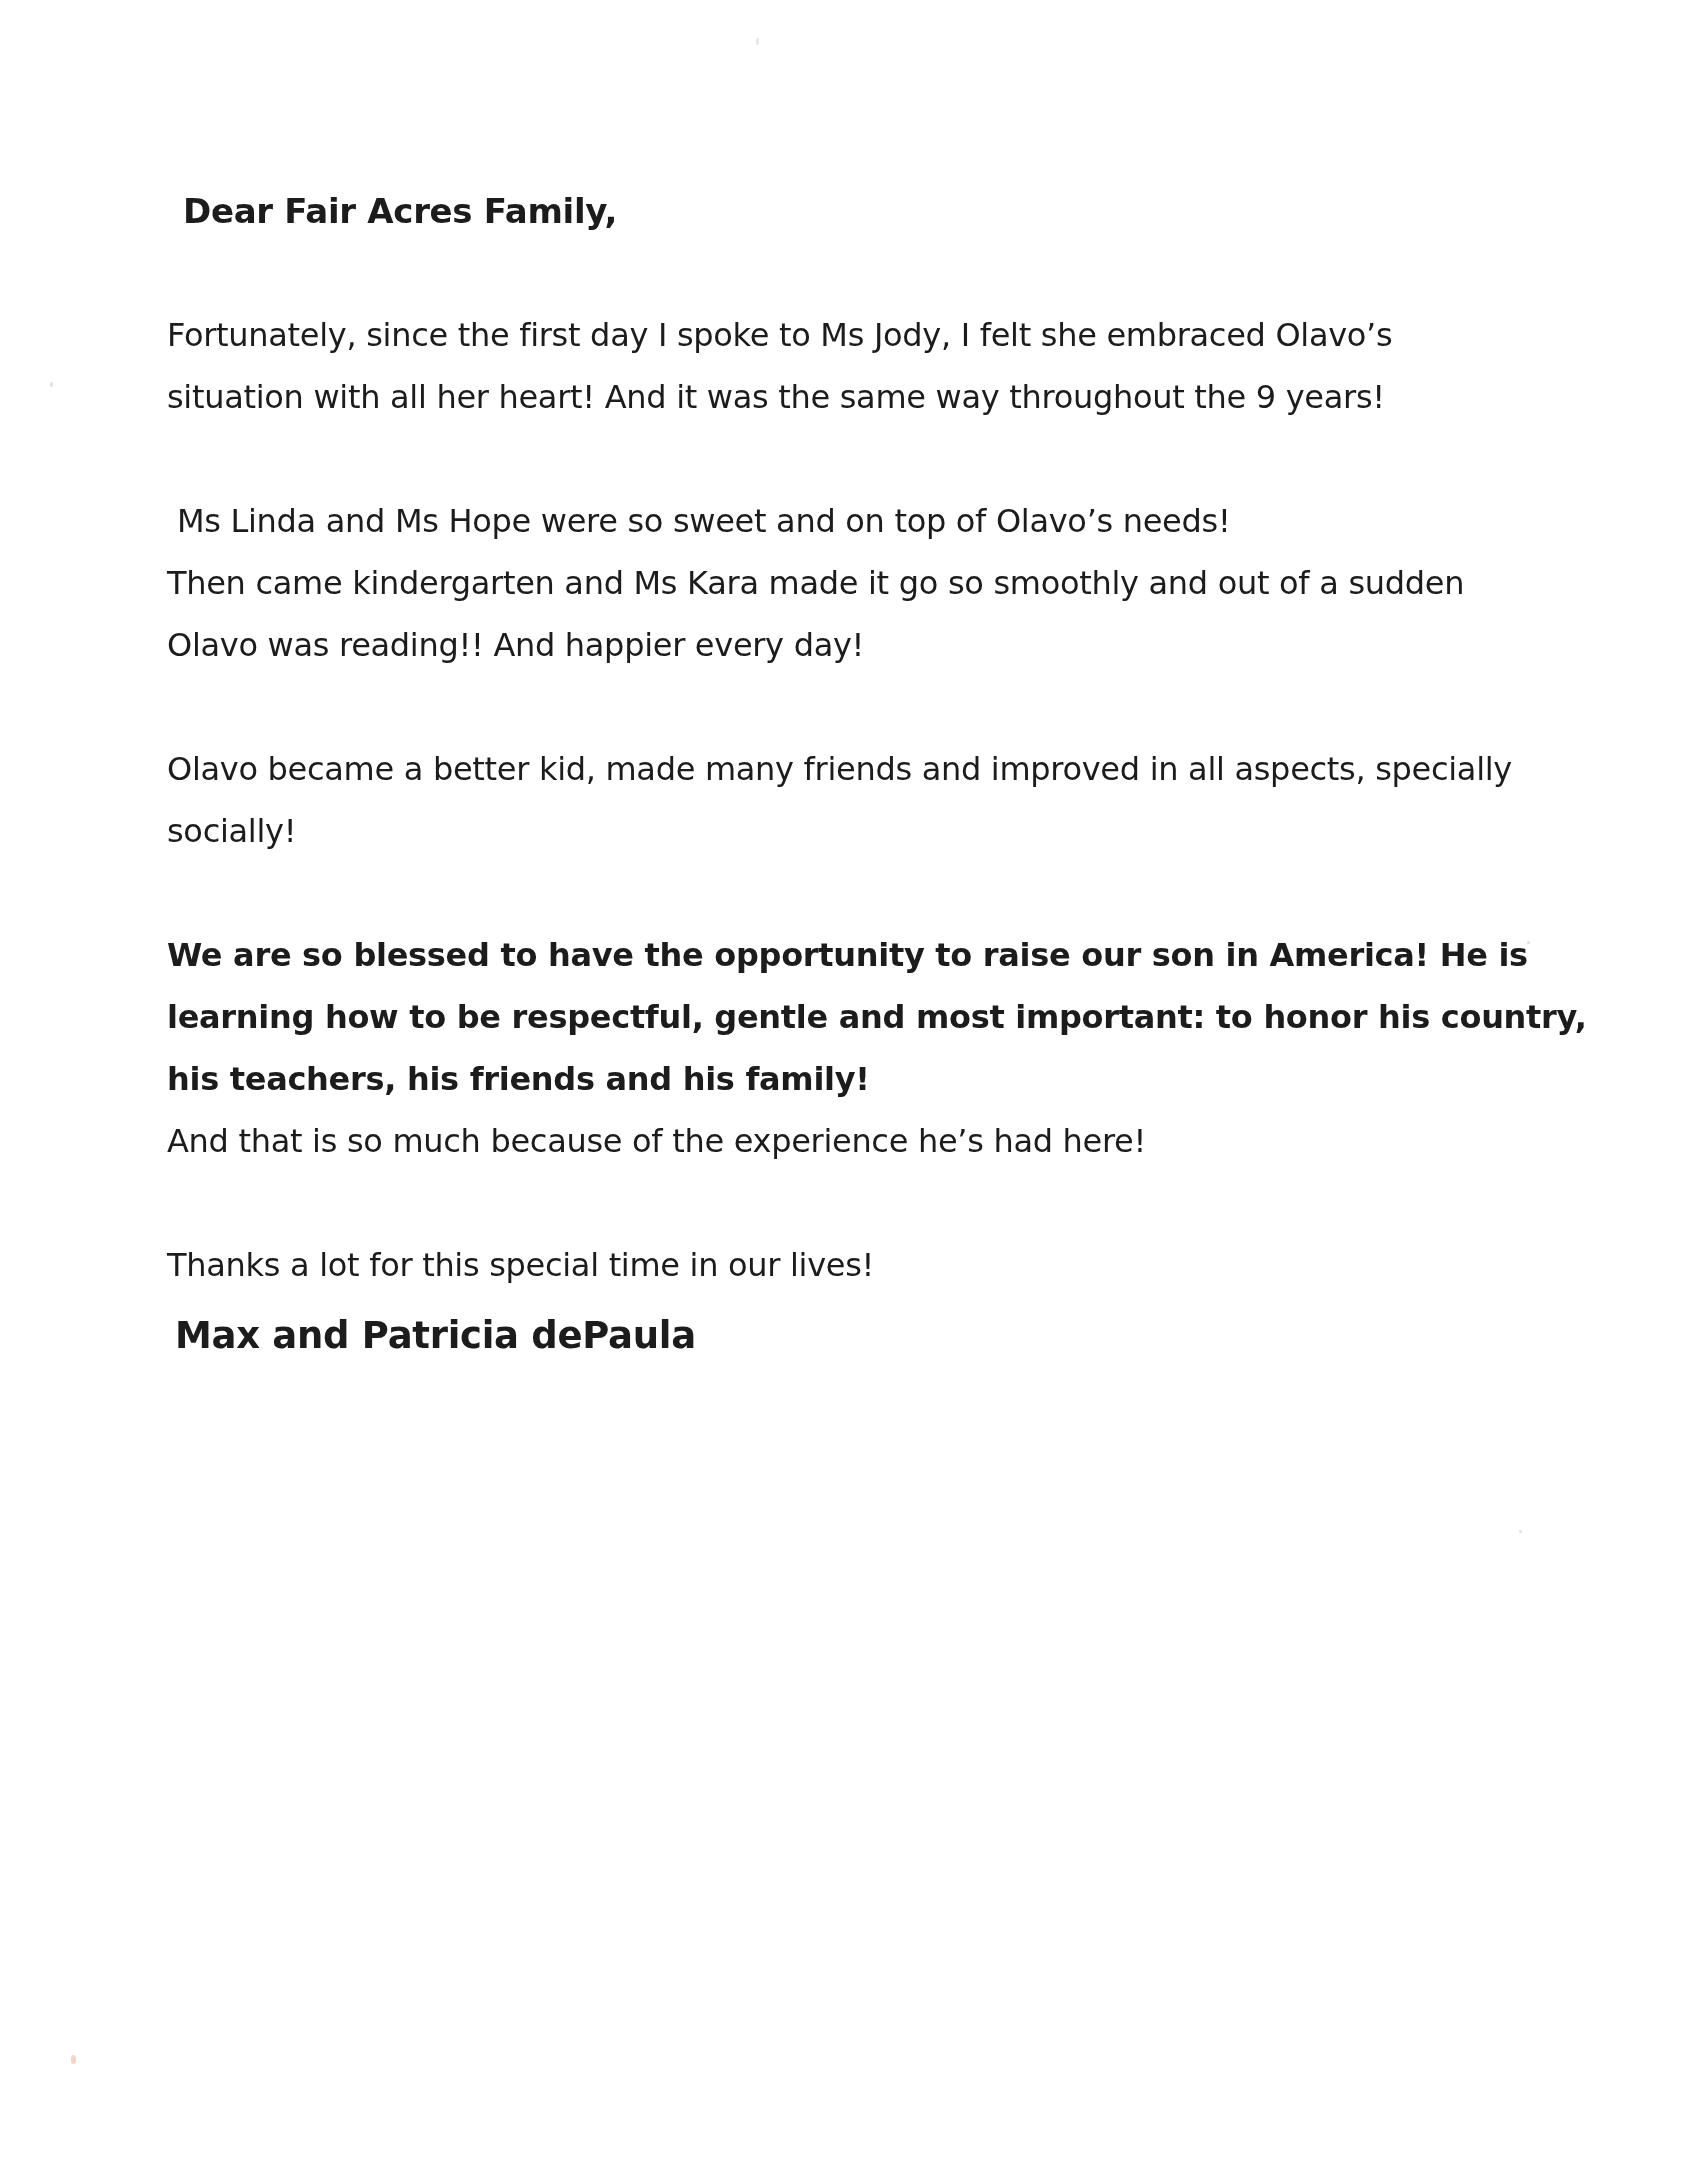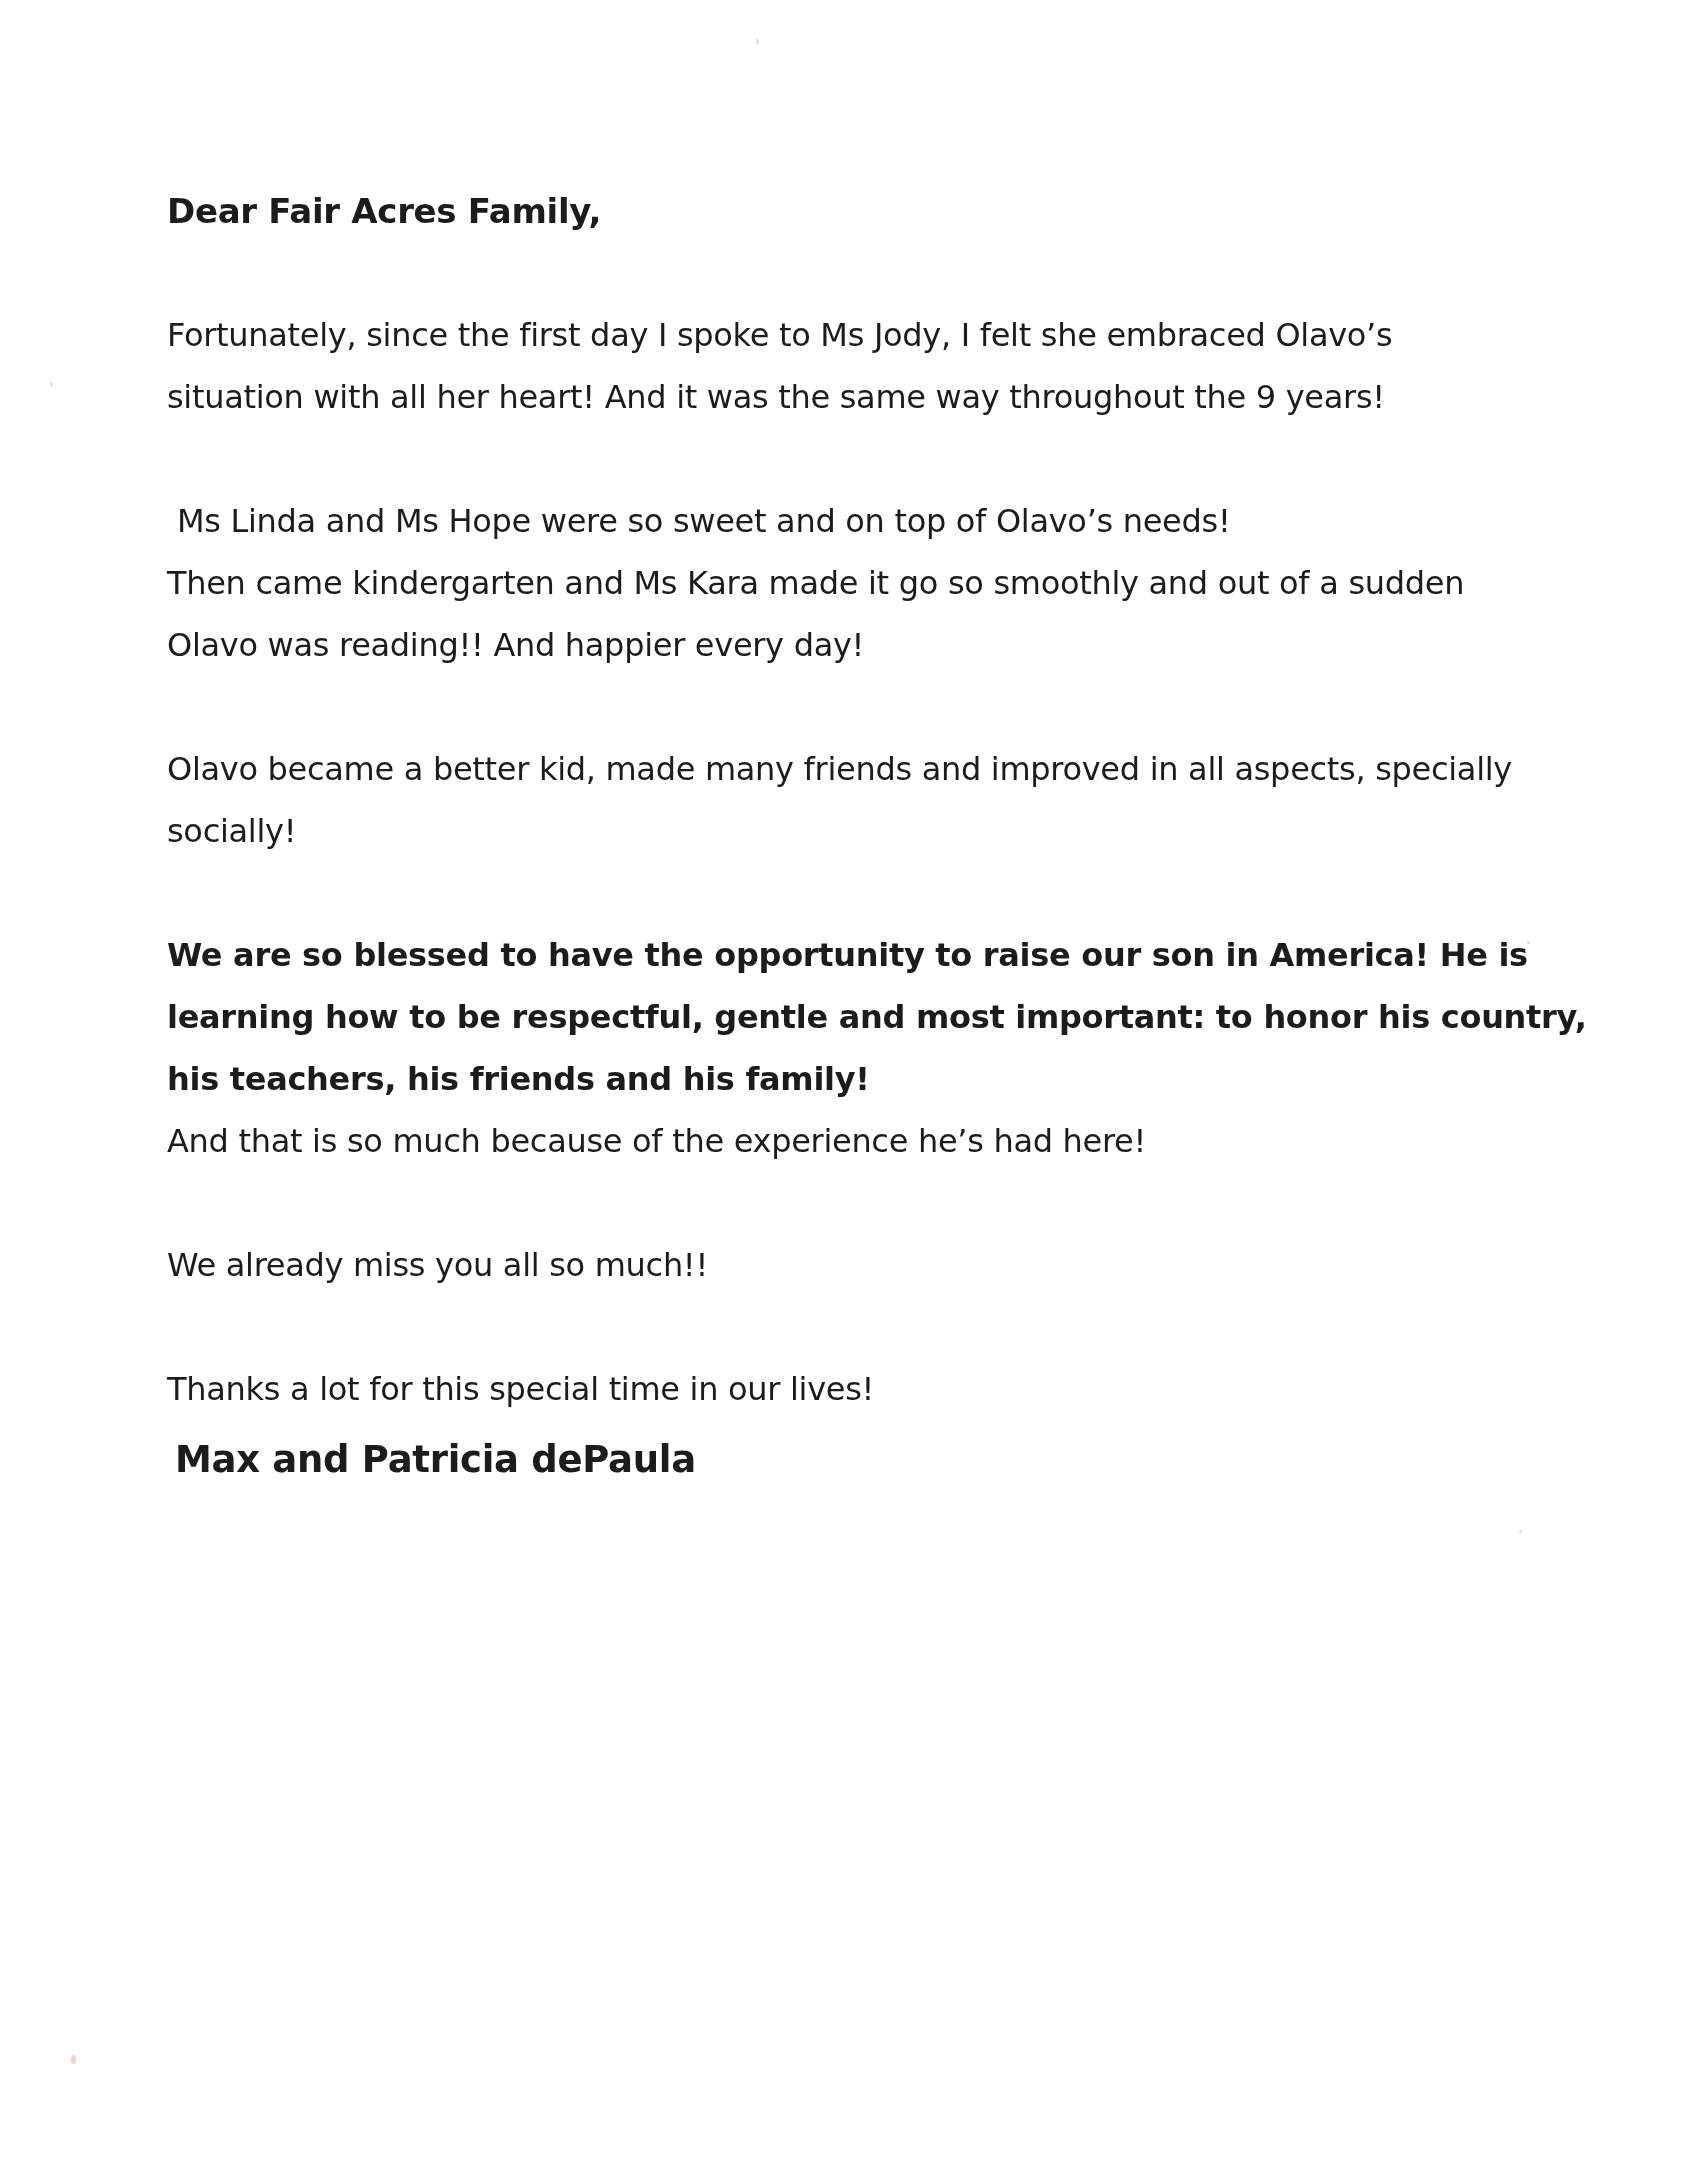--- a/index.html
+++ b/index.html
@@ -22,21 +22,21 @@
     left: 0;
     box-sizing: border-box;
     width: 100%;
     padding: 180px 99px 0 167px;
   }
   .salutation {
     font-size: 34px;
     font-weight: 700;
     line-height: 62px;
     letter-spacing: -0.3px;
-    margin: 0 0 62px 0;
+    margin: 0 0 62px 16px;
     white-space: pre-wrap;
   }
   .para {
     font-size: 32px;
     font-weight: 400;
     line-height: 62px;
     letter-spacing: -0.3px;
     margin: 0 0 62px 0;
     white-space: pre-wrap;
   }
@@ -86,21 +86,20 @@
 
     <p class="para">Olavo became a better kid, made many friends and improved in all aspects, specially
 socially!</p>
 
     <p class="para bold">We are so blessed to have the opportunity to raise our son in America! He is
 learning how to be respectful, gentle and most important: to honor his country,
 his teachers, his friends and his family!</p>
 
     <p class="para">And that is so much because of the experience he’s had here!</p>
 
-    <p class="para">We already miss you all so much!!</p>
 
     <p class="para no-gap">Thanks a lot for this special time in our lives!</p>
 
     <p class="signature">Max and Patricia dePaula</p>
 
   </div>
 
   <div class="speck speck-1"></div>
   <div class="speck speck-2"></div>
   <div class="speck speck-3"></div>

